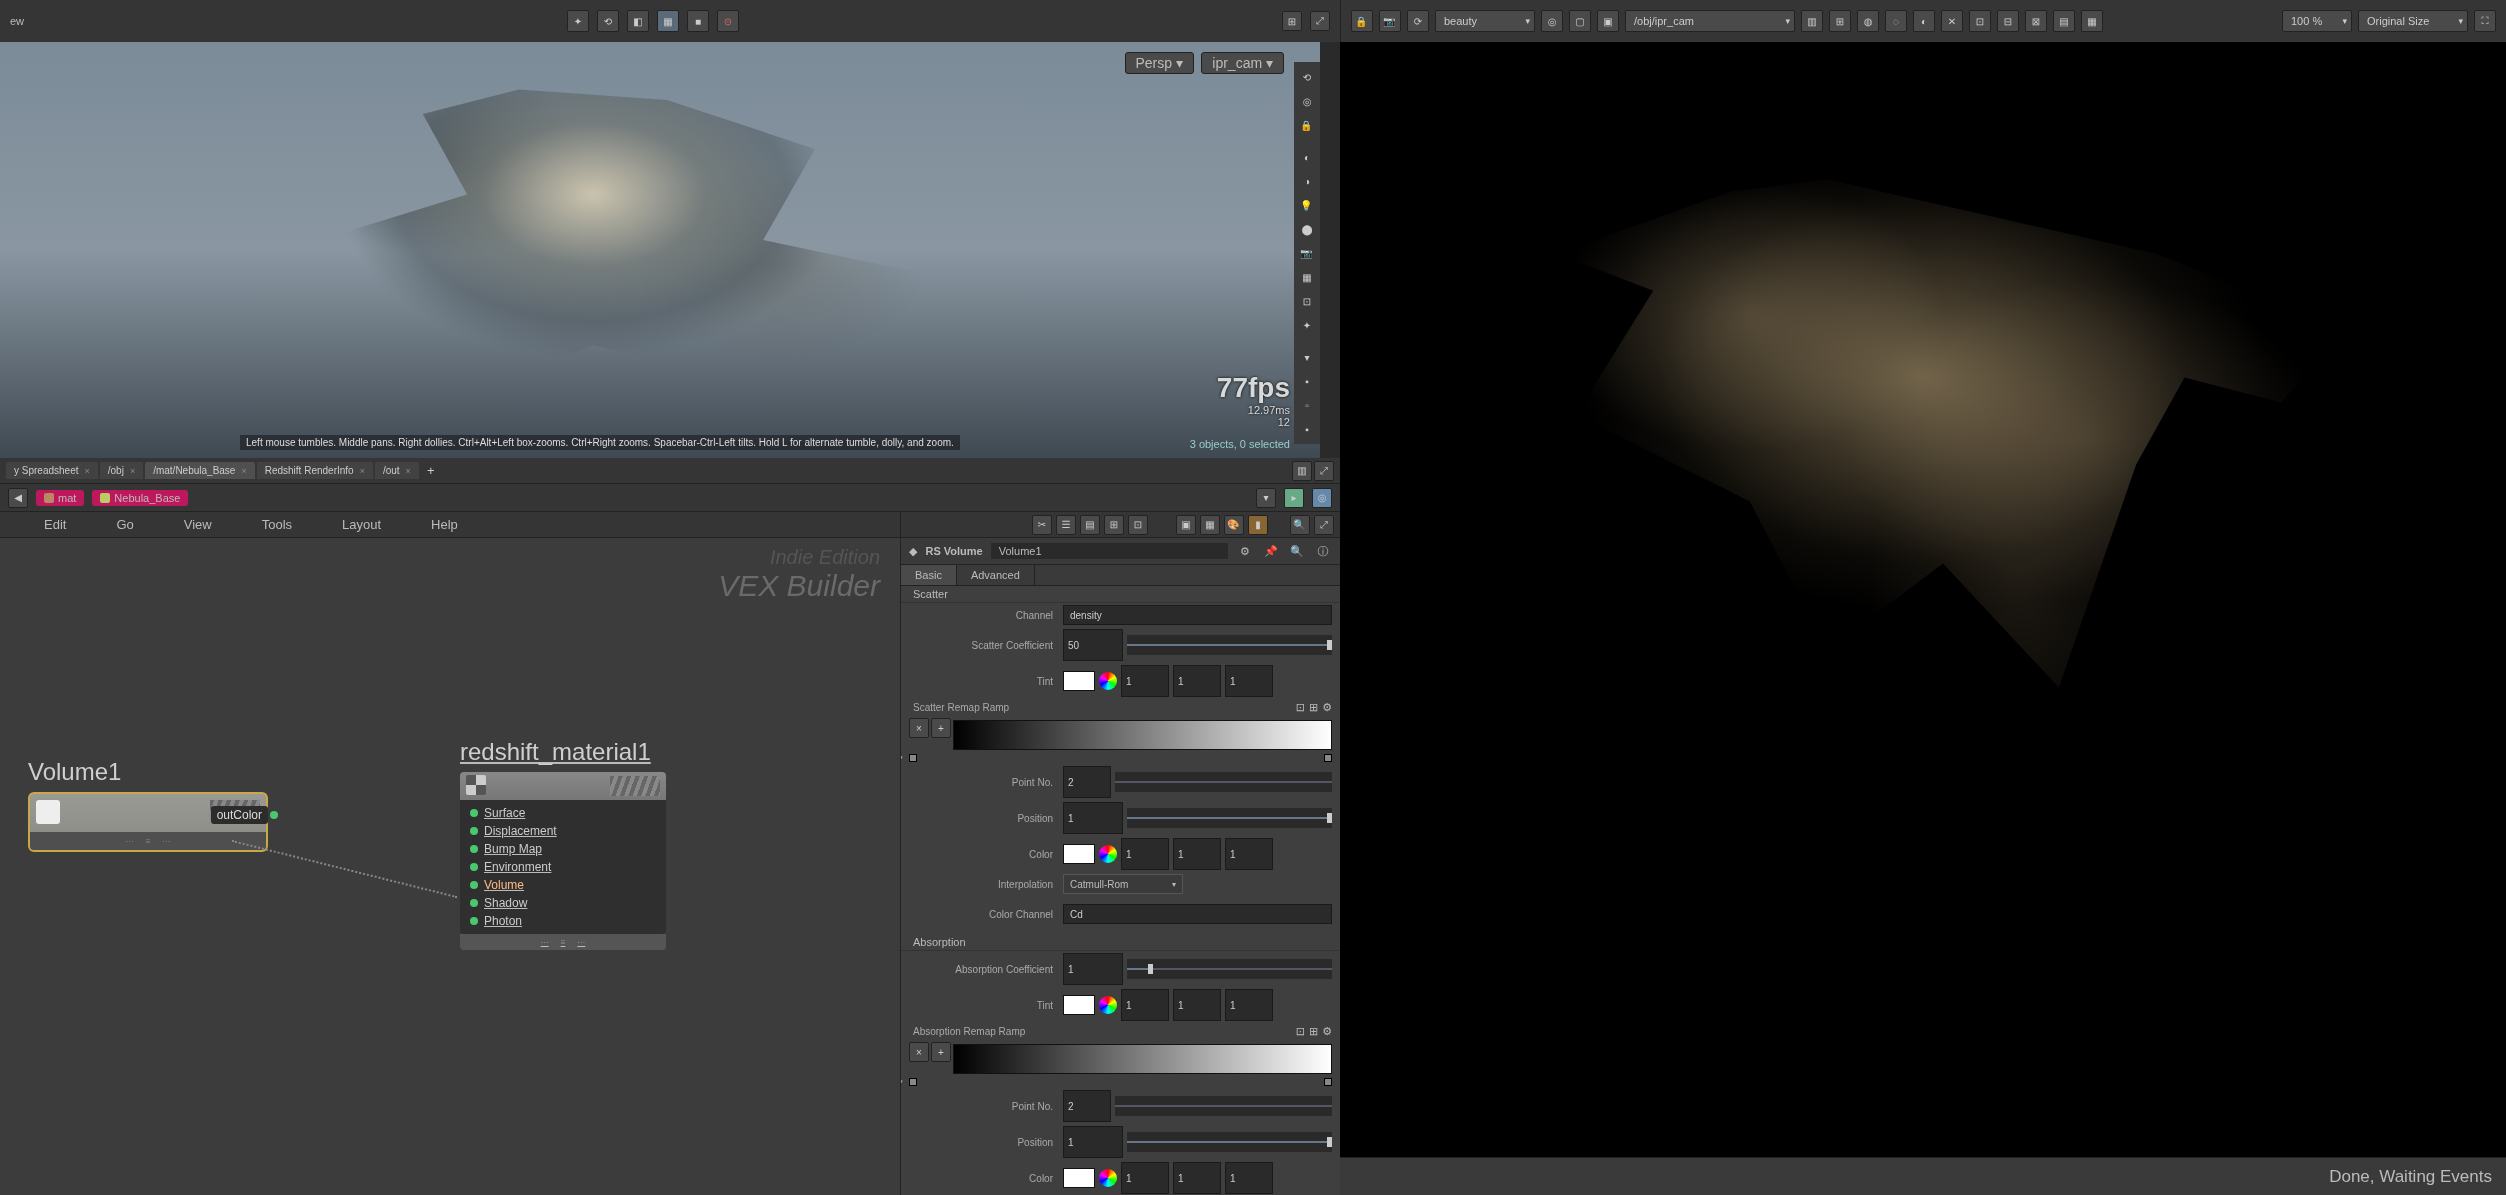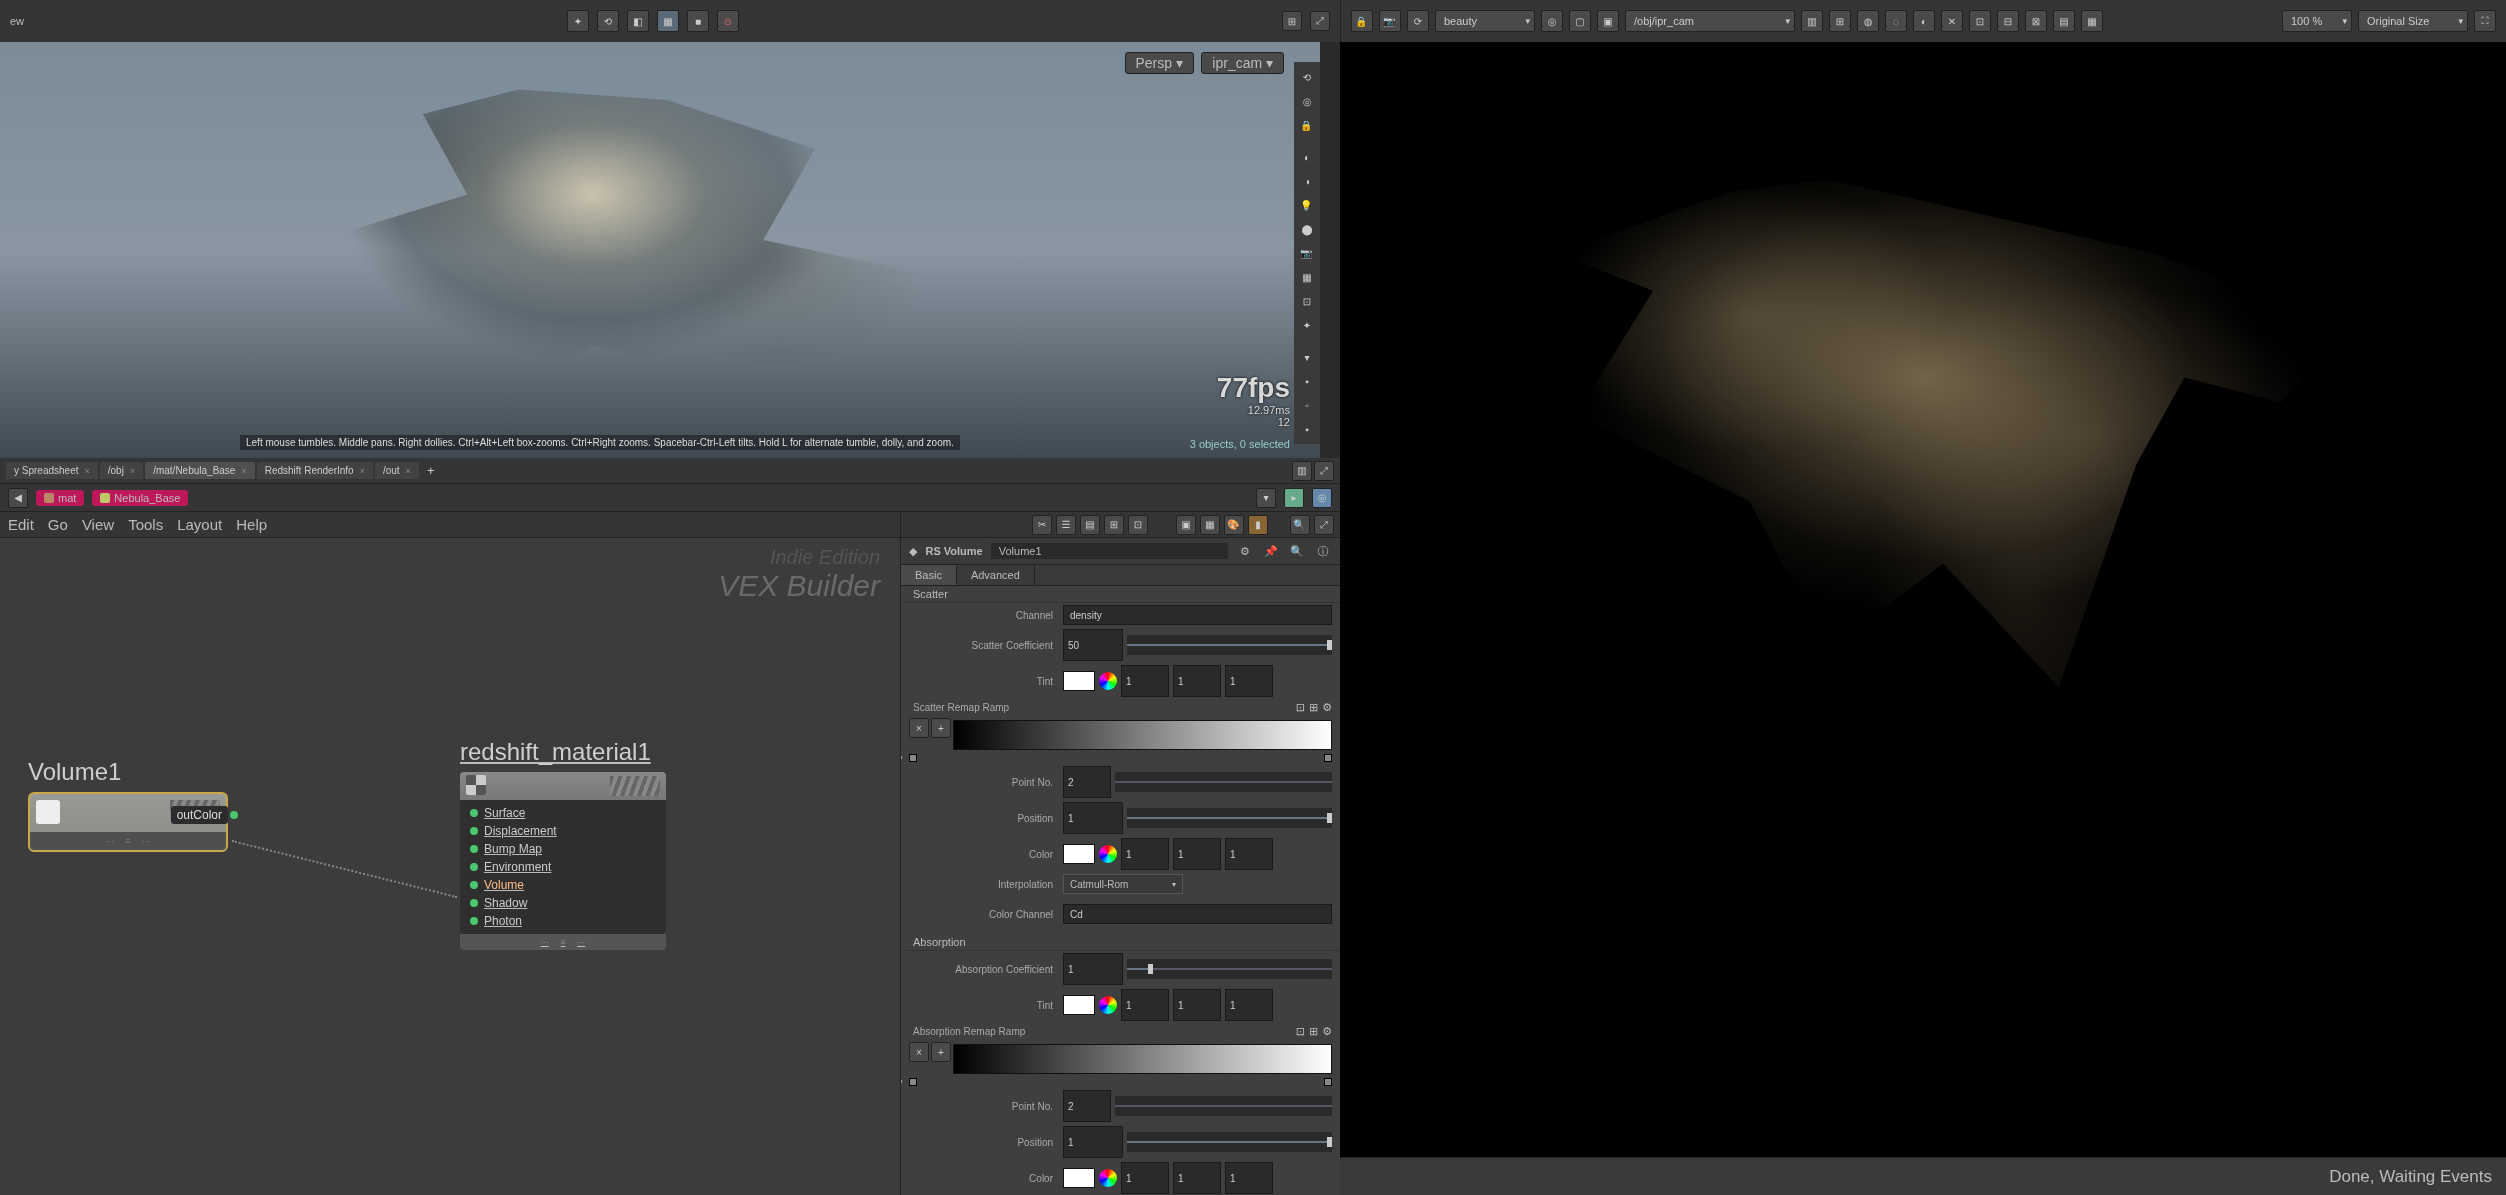--- a/index.html
+++ b/index.html
@@ -59,30 +59,30 @@
 .path-tab .x { margin-left:6px; color:#888; font-size:9px;}
 .path-tab.plus { background:transparent; font-size:13px; padding:0 6px;}
 
 
 .crumb-row { position:absolute; top:484px; left:0; width:1340px; height:28px; background:#353535; display:flex; align-items:center; gap:8px; padding:0 8px; border-bottom:1px solid #222;}
 .crumb { background:#be185d; padding:2px 8px; border-radius:3px; font-size:11px; display:flex; align-items:center; gap:4px; cursor:pointer;}
 .crumb .dot { width:10px; height:10px; background:#b86; border-radius:2px;}
 
 
 .menubar { position:absolute; top:512px; left:0; width:900px; height:26px; background:#353535; display:flex; align-items:center; gap:14px; padding:0 8px; border-bottom:1px solid #222;}
-.menubar span { font-size:15px; cursor:pointer;}
+.menubar span { font-size:13px; cursor:pointer;margin-left:36px;}
 
 
 .nodegraph { position:absolute; top:538px; left:0; width:900px; bottom:0; background:#3c3c3c; overflow:hidden;}
 .watermark { position:absolute; right:20px; top:8px; text-align:right;}
 .watermark .indie { color:#555; font-size:20px; font-style:italic;}
 .watermark .vex { color:#6a6a6a; font-size:30px; font-weight:300; font-style:italic;}
 .node { position:absolute; }
 .node-title { font-size:24px; color:#cfcfcf; margin-bottom:6px; font-weight:300;}
-.node-body { width:200px; background:linear-gradient(#9a9a94,#8a8a84); border:2px solid #caa84a; border-radius:6px; padding:6px; position:relative;}
+.node-body { width:240px; background:linear-gradient(#9a9a94,#8a8a84); border:2px solid #caa84a; border-radius:6px; padding:6px; position:relative;}
 .node-ico { width:24px; height:24px; background:#eee; border-radius:3px; display:inline-block;}
 .node-stripes { position:absolute; right:6px; top:6px; width:50px; height:20px; background:repeating-linear-gradient(110deg,#666 0 4px,#888 4px 8px);}
 .node-out { position:absolute; right:-2px; bottom:26px; font-size:12px; color:#ddd; background:#2c2c2c; padding:2px 6px; border-radius:3px;}
 .node-out::after{content:""; position:absolute; right:-10px; top:5px; width:8px; height:8px; border-radius:50%; background:#4ac76f;}
 .node-foot { background:#4f4f4f; height:18px; margin:6px -6px -6px -6px; border-radius:0 0 4px 4px; display:flex; justify-content:center; align-items:center; gap:12px; color:#888; font-size:8px;}
 .matnode { width:206px;text-decoration:underline;}
 .matnode .head { height:28px; background:linear-gradient(#888,#777); border-radius:4px 4px 0 0; position:relative;}
 .matnode .head .ico{position:absolute;left:6px;top:3px;width:20px;height:20px;background:repeating-conic-gradient(#ccc 0 90deg,#555 90deg 180deg);border-radius:2px;}
 .matnode .list { background:#2f2f2f; border-radius:0 0 4px 4px; padding:4px 0;}
 .matnode .row { display:flex; align-items:center; gap:6px; padding:2px 10px; font-size:12px; color:#ccc; cursor:pointer;}

